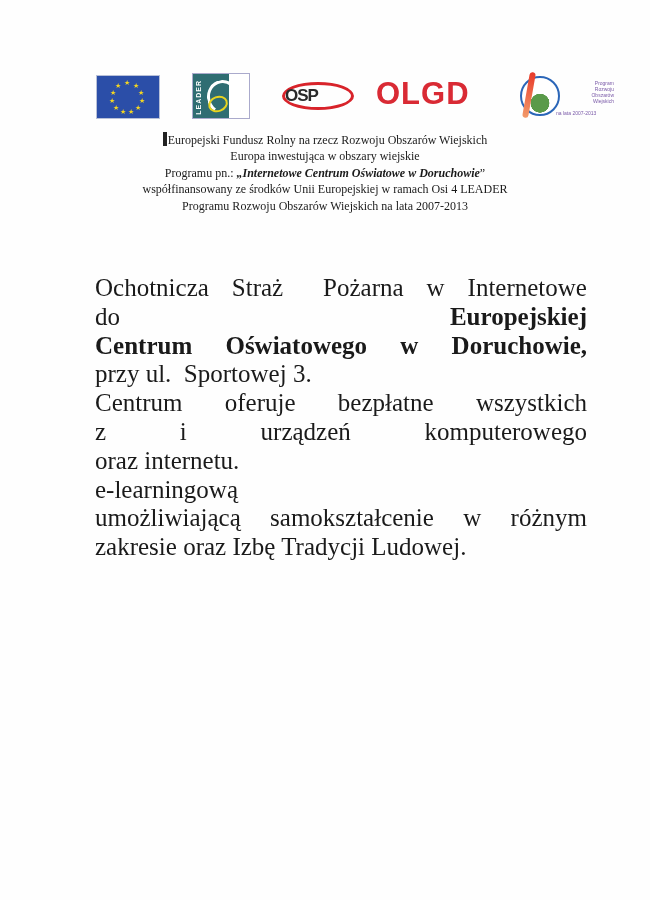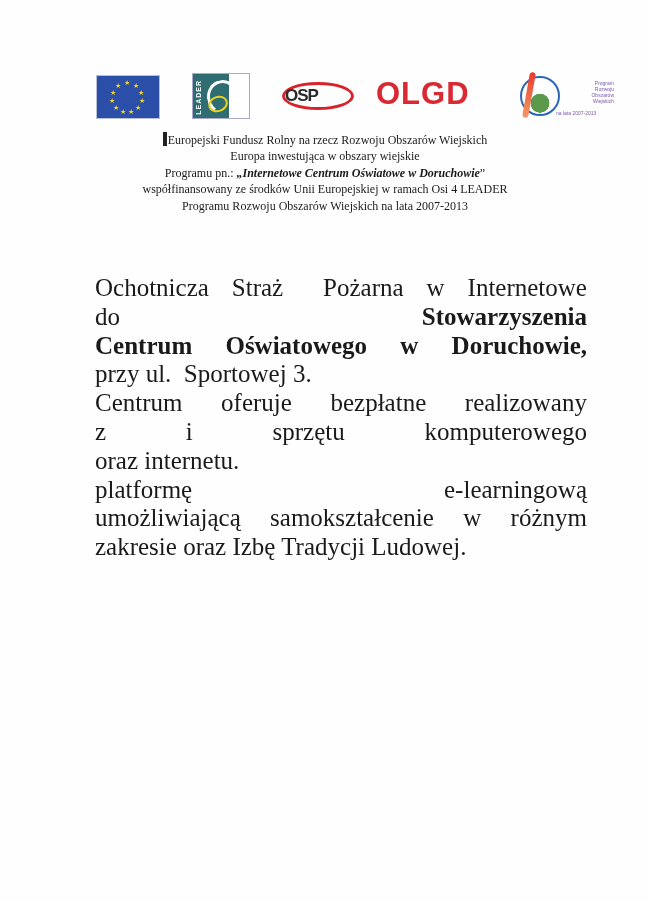--- a/index.html
+++ b/index.html
@@ -85,44 +85,43 @@
 <div class="body">
   <div class="ln">
     <span>Ochotnicza</span>
       <span style="margin-right:17px">Straż</span>
       <span>Pożarna</span>
       <span>w</span>
       <span>Internetowe</span>
   </div>
   <div class="ln">
       <span>do</span>
-      <b>Stowarzyszenia</b>
+      <b>Europejskiej</b>
   </div>
   <div class="ln">
     <b>Centrum</b>
       <b>Oświatowego</b>
       <b>w</b>
       <b>Doruchowie,</b>
   </div>
   <div class="ln left" style="white-space:pre">przy ul.  Sportowej 3.</div>
   <div class="ln">
     <span>Centrum</span>
       <span>oferuje</span>
       <span>bezpłatne</span>
-      <span>realizowany</span>
+      <span>wszystkich</span>
   </div>
   <div class="ln">
     <span>z</span>
       <span>i</span>
-      <span>sprzętu</span>
+      <span>urządzeń</span>
       <span>komputerowego</span>
   </div>
   <div class="ln left">oraz internetu.</div>
   <div class="ln">
-      <span>platformę</span>
       <span>e-learningową</span>
   </div>
   <div class="ln">
     <span>umożliwiającą</span>
       <span>samokształcenie</span>
       <span>w</span>
       <span>różnym</span>
   </div>
   <div class="ln left">zakresie oraz Izbę Tradycji Ludowej.</div>
 </div>

